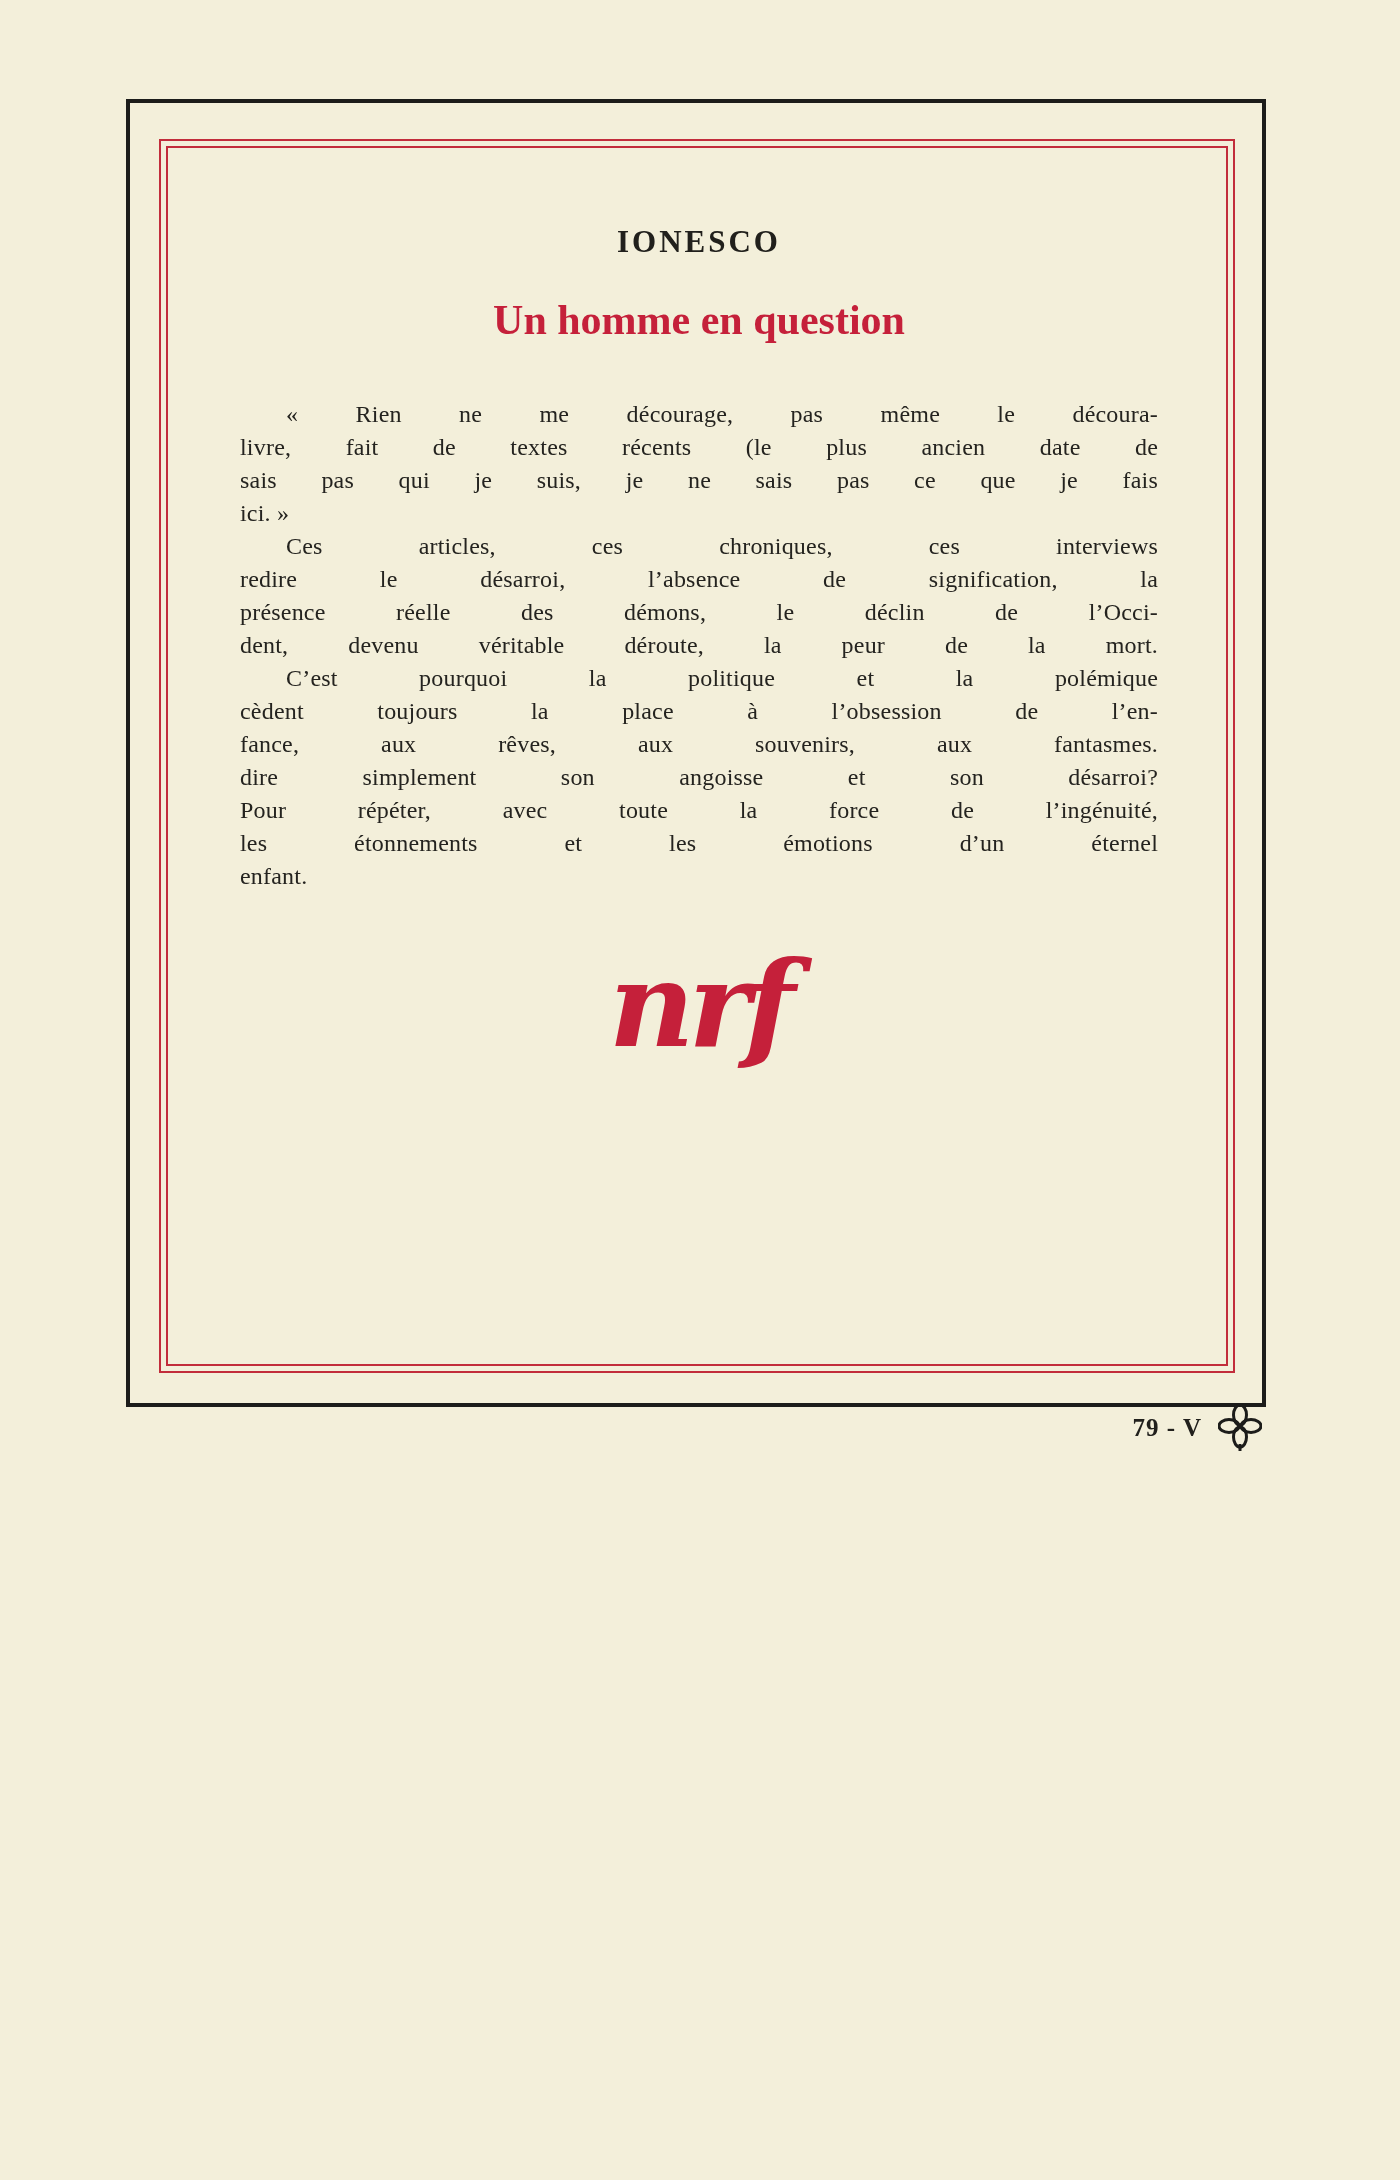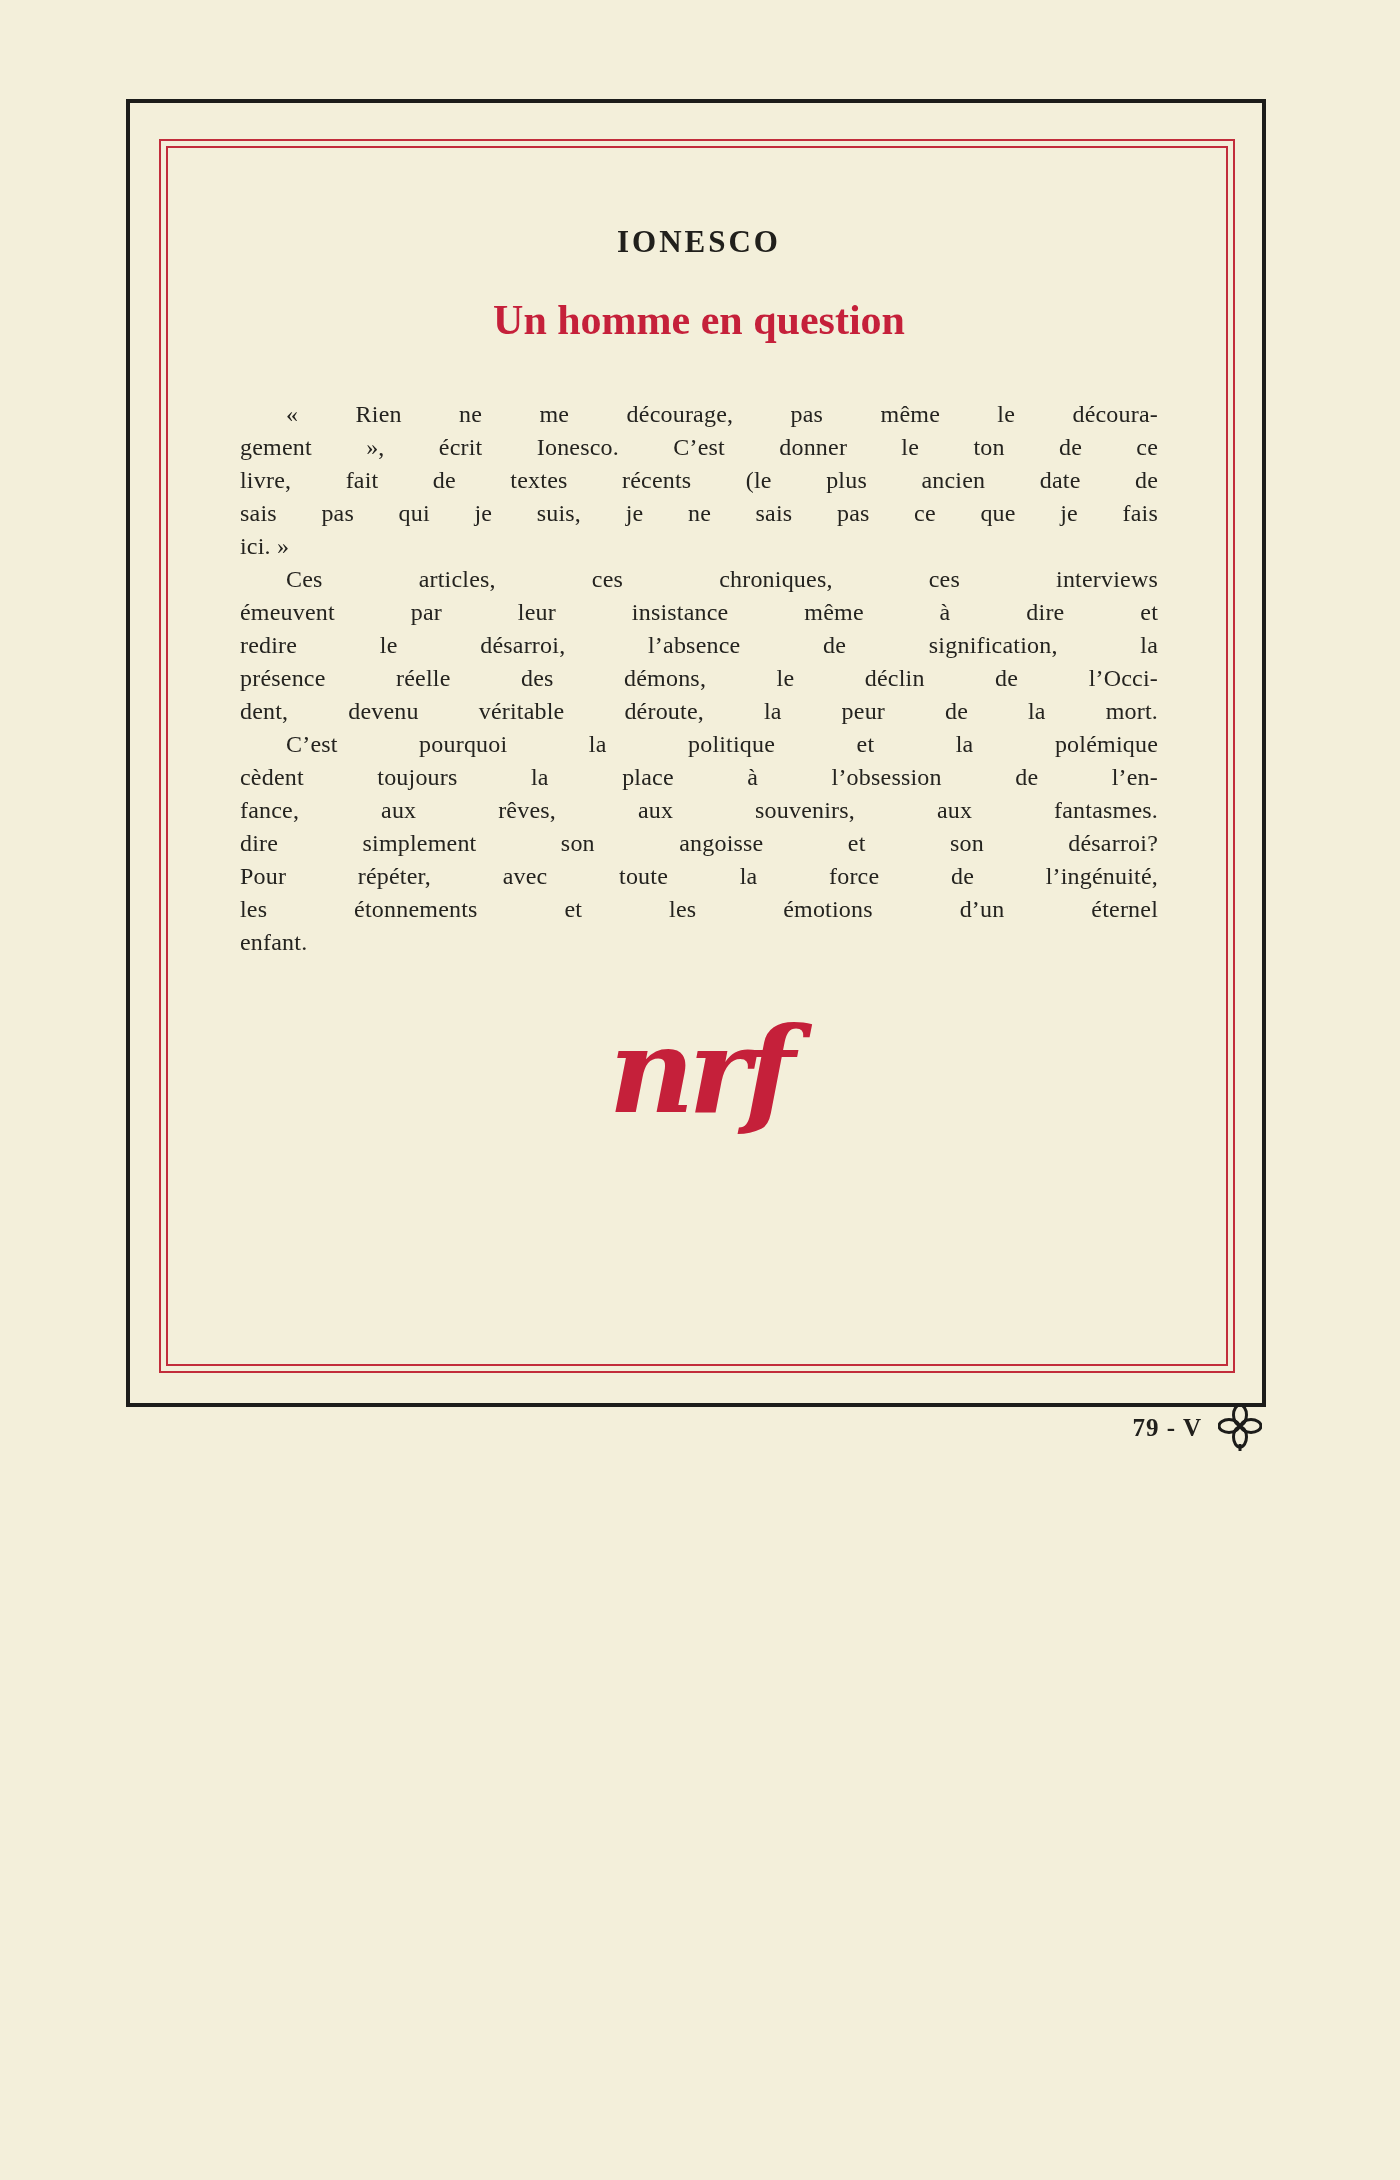--- a/index.html
+++ b/index.html
@@ -120,27 +120,25 @@
     <div class="red-frame-outer"></div>
     <div class="red-frame-inner"></div>
   </div>
 
   <div class="content">
     <h1 class="author">IONESCO</h1>
     <h2 class="title">Un homme en question</h2>
 
     <div class="body-text">
       <div class="line indent">« Rien ne me décourage, pas même le découra-</div>
-      <div class="line">gement », écrit Ionesco. C’est donner le ton de ce</div>
       <div class="line">livre, fait de textes récents (le plus ancien date de</div>
       <div class="line">sais pas qui je suis, je ne sais pas ce que je fais</div>
       <div class="line left-last">ici. »</div>
 
       <div class="line indent">Ces articles, ces chroniques, ces interviews</div>
-      <div class="line">émeuvent par leur insistance même à dire et</div>
       <div class="line">redire le désarroi, l’absence de signification, la</div>
       <div class="line">présence réelle des démons, le déclin de l’Occi-</div>
       <div class="line">dent, devenu véritable déroute, la peur de la mort.</div>
 
       <div class="line indent">C’est pourquoi la politique et la polémique</div>
       <div class="line">cèdent toujours la place à l’obsession de l’en-</div>
       <div class="line">fance, aux rêves, aux souvenirs, aux fantasmes.</div>
       <div class="line">dire simplement son angoisse et son désarroi?</div>
       <div class="line">Pour répéter, avec toute la force de l’ingénuité,</div>
       <div class="line">les étonnements et les émotions d’un éternel</div>

